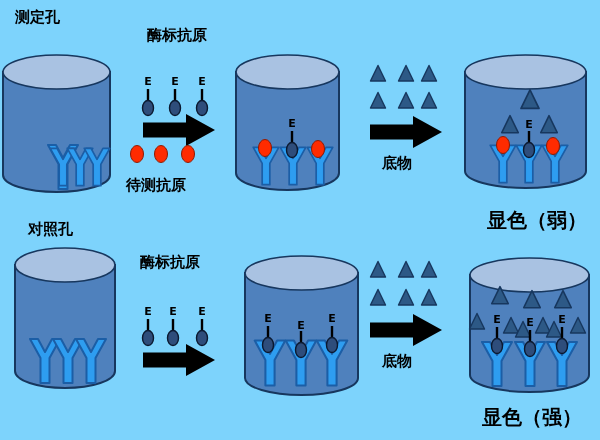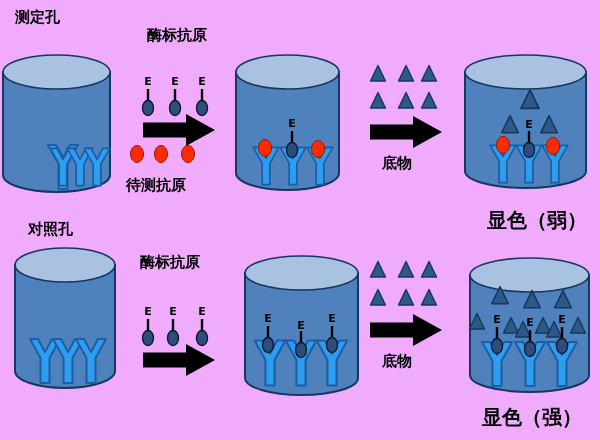--- a/index.html
+++ b/index.html
@@ -1,16 +1,16 @@
 <!DOCTYPE html>
 <html><head>
 <meta charset="utf-8">
 <style>
   html,body{margin:0;padding:0;background:#ffffff;}
-  .stage{position:relative;width:600px;height:440px;background:#f0abfc;overflow:hidden;
+  .stage{position:relative;width:600px;height:440px;background:#7dd3fc;overflow:hidden;
          font-family:"DejaVu Sans",sans-serif;}
   svg{display:block;}
   .wellbody{fill:#4f81bd;stroke:#17375e;stroke-width:2;}
   .welltop{fill:#a9c2e2;stroke:#17375e;stroke-width:1.6;}
   .ab{fill:#2e9df0;stroke:#1b5ea6;stroke-width:2;stroke-linejoin:round;}
   .pin-stem{stroke:#000000;stroke-width:2.4;}
   .pin-oval{fill:#2e4d7b;stroke:#0b1930;stroke-width:1.4;}
   .red{fill:#ff2b00;stroke:#8f1a00;stroke-width:1;}
   .tri{fill:#2d5986;stroke:#17375e;stroke-width:1.4;stroke-linejoin:round;}
   .arrow{fill:#000000;}

